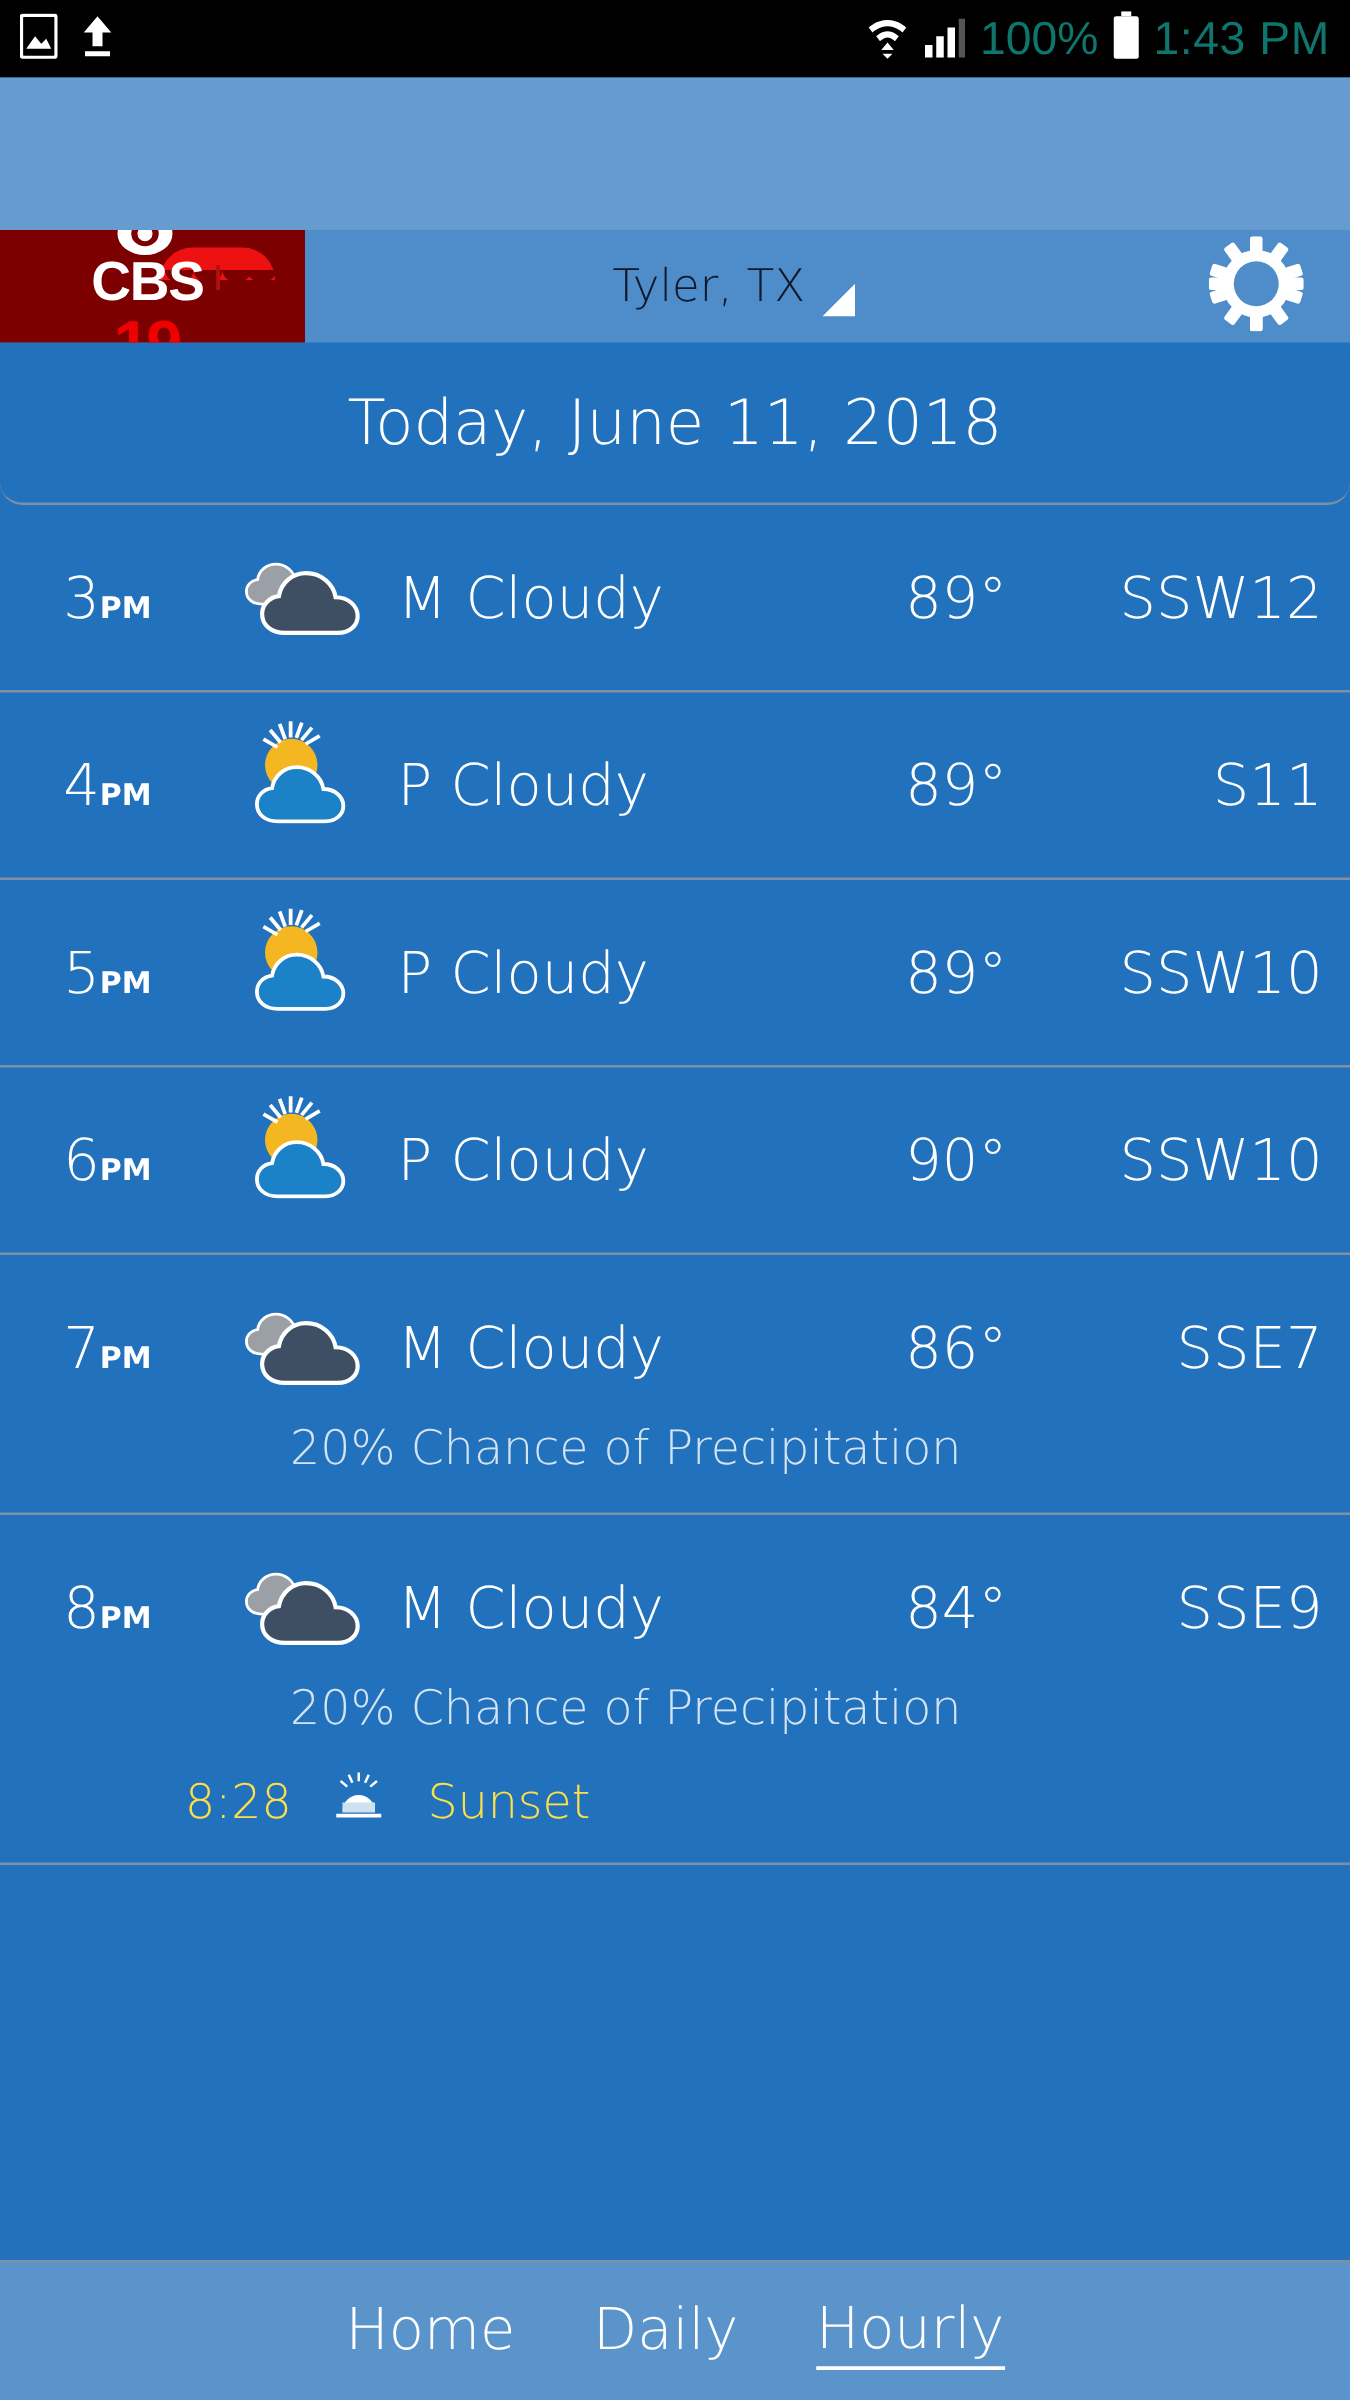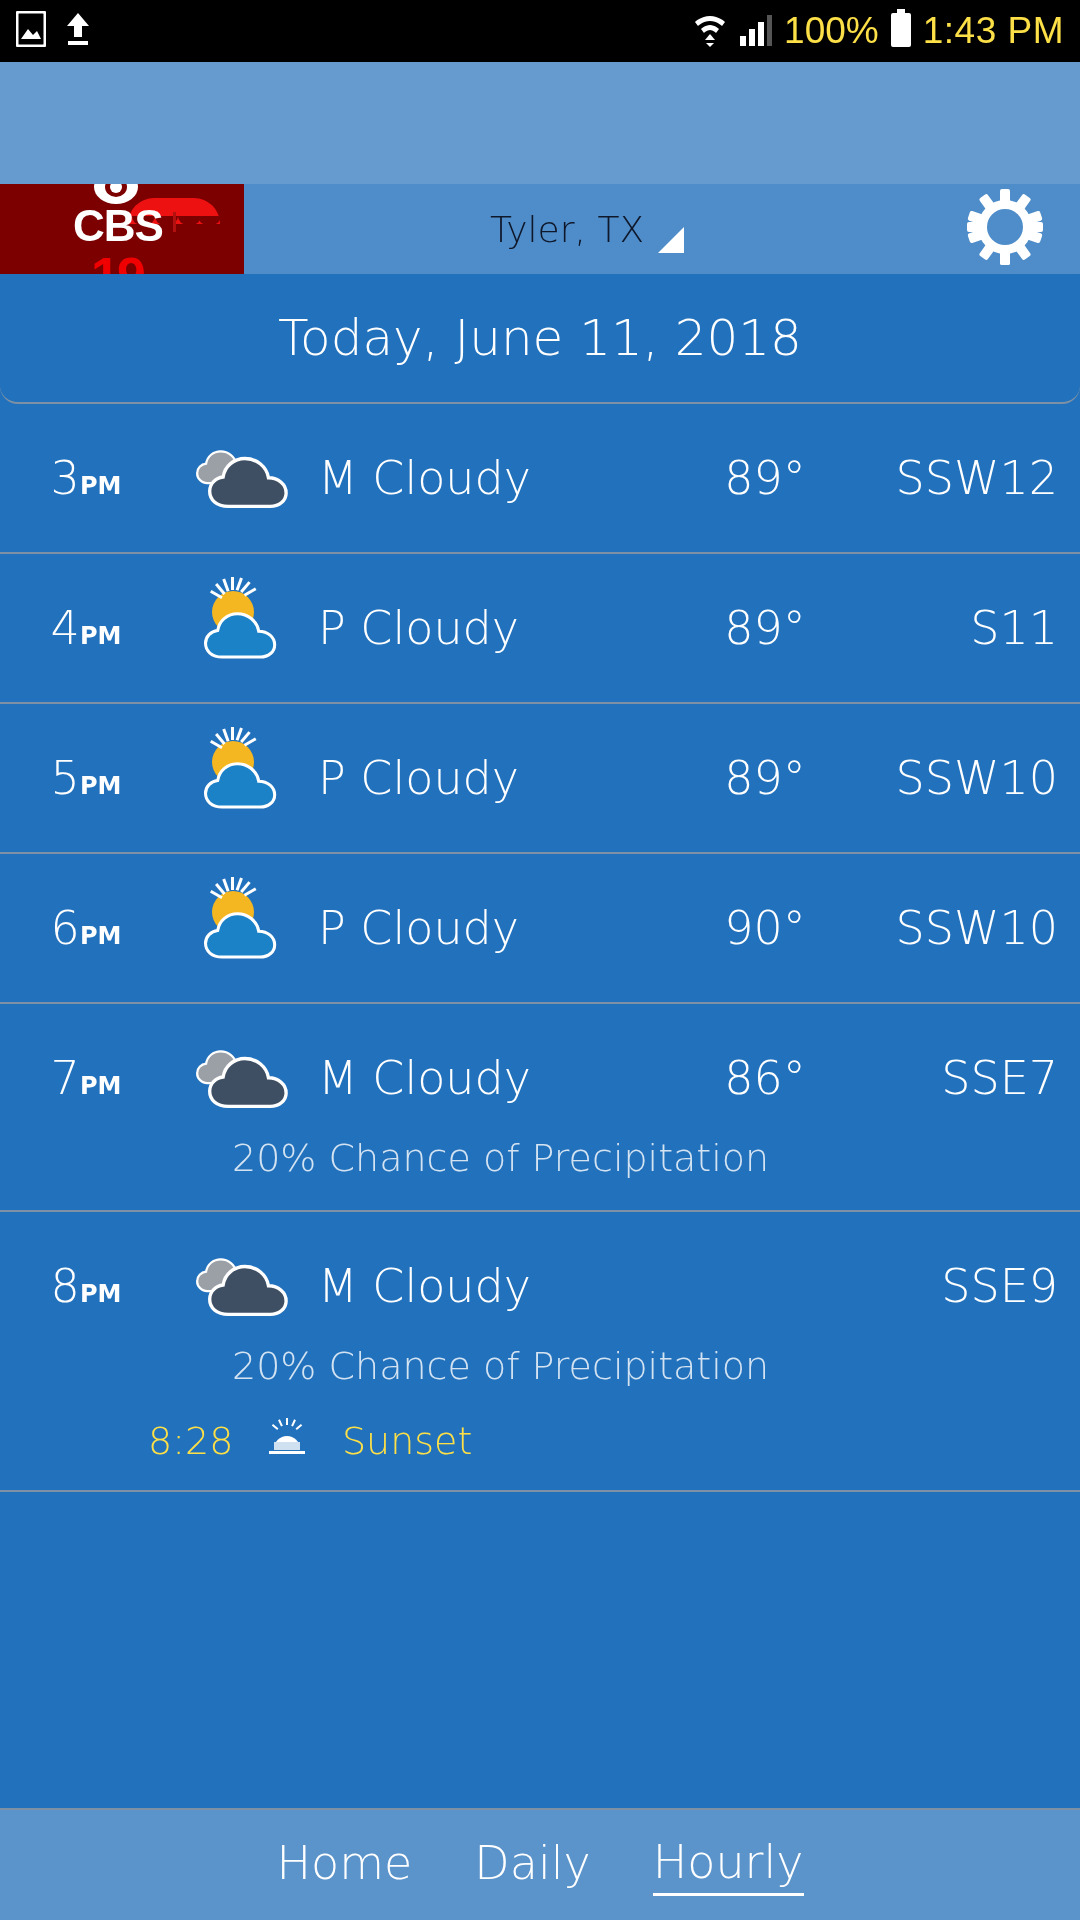--- a/index.html
+++ b/index.html
@@ -6,21 +6,21 @@
   html,body {
     width:1080px; height:1920px;
     background:#2271bc;
     font-family:"DejaVu Sans", sans-serif;
     overflow:hidden;
   }
   #app { position:relative; width:1080px; height:1920px; }
 
   
   .statusbar {
-    height:62px; background:#000; color:#fde047;
+    height:62px; background:#000; color:#0f766e;
     display:flex; align-items:center; padding:0 16px;justify-content:flex-end;
   }
   .sb-left { display:flex; align-items:center; gap:18px; }
   .sb-right { margin-left:auto; display:flex; align-items:center; gap:10px; }
   .sb-time { font-size:37px; letter-spacing:0.5px; font-family:"Liberation Sans", sans-serif; }
   .sb-batt-pct { font-size:37px; font-family:"Liberation Sans", sans-serif; }
 
   
   .topband { height:122px; background:#659bce; }
 
@@ -410,20 +410,21 @@
             <span class="ico mc">
               <span class="backcloud"><svg width="56" height="36" viewBox="0 0 100 62">
                   <path d="M24 60 C10 60 2 52 2 42 C2 33 9 26 18 25 C20 12 31 3 44 3 C58 3 70 13 72 26 C84 26 93 34 93 44 C93 53 85 60 74 60 Z" fill="#9aa0a6" stroke="#ffffff" stroke-width="4"></path>
                 </svg></span>
               <span class="frontcloud"><svg width="84" height="54" viewBox="0 0 100 62">
                   <path d="M24 60 C10 60 2 52 2 42 C2 33 9 26 18 25 C20 12 31 3 44 3 C58 3 70 13 72 26 C84 26 93 34 93 44 C93 53 85 60 74 60 Z" fill="#3f4f63" stroke="#ffffff" stroke-width="4"></path>
                 </svg></span>
             </span>
           </div>
           <div class="c-cond">M Cloudy</div>
+          <div class="c-temp">84°</div>
           <div class="c-wind">SSE9</div>
         </div>
         <div class="row-precip">20% Chance of Precipitation</div>
         <div class="row-sun">
           <span class="t">8:28</span>
           <span class="sunset-ico">
             <span class="sray" style="transform:rotate(-50deg)"></span>
             <span class="sray" style="transform:rotate(-25deg)"></span>
             <span class="sray" style="transform:rotate(0deg)"></span>
             <span class="sray" style="transform:rotate(25deg)"></span>

